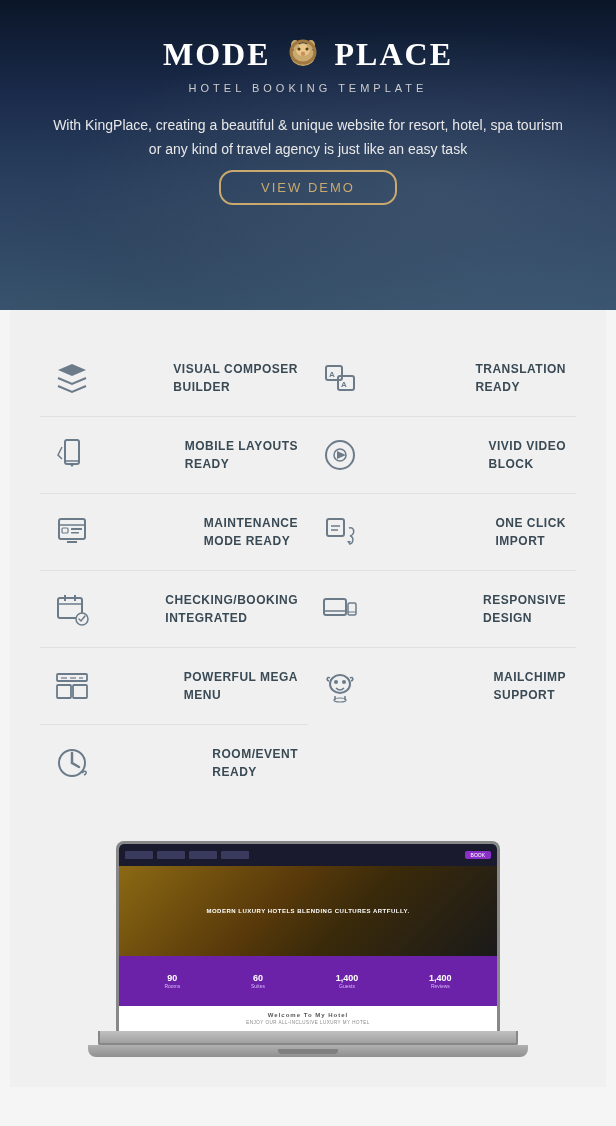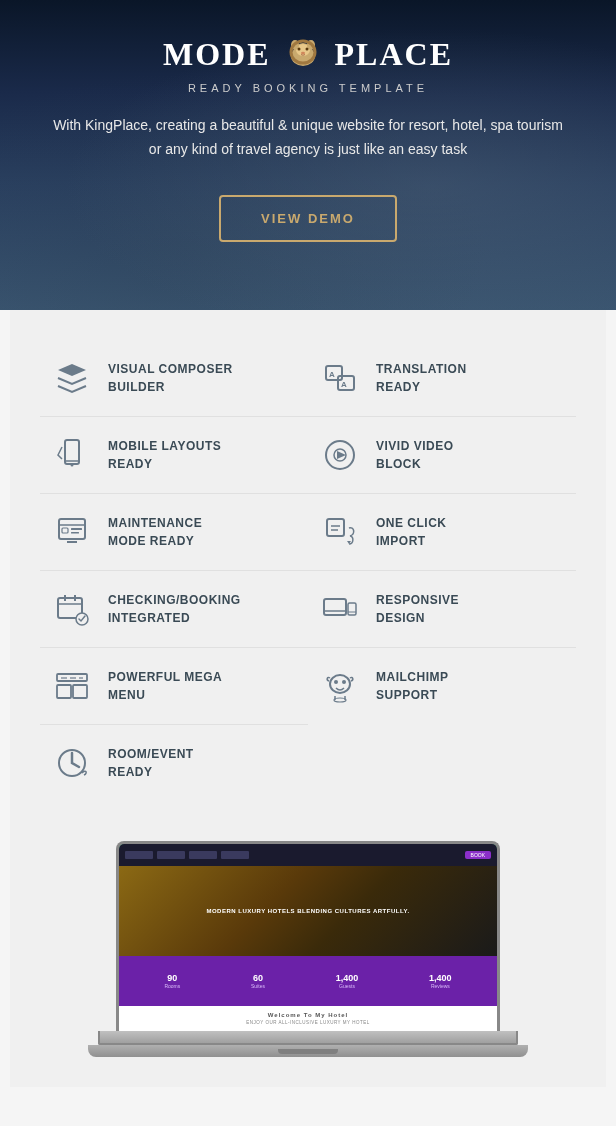--- a/index.html
+++ b/index.html
@@ -82,34 +82,34 @@
       letter-spacing: 4px;
       margin-top: 4px;
     }
 
     .hero-desc {
       color: #e8e8e8;
       font-size: 14px;
       text-align: center;
       line-height: 1.7;
       max-width: 520px;
-      margin-bottom: 33px;
+      margin-bottom: 8px;
     }
 
     .view-demo-btn {
       background: transparent;
       border: 2px solid #c9a96e;
       color: #c9a96e;
-      padding: 14px 40px;
+      padding: 8px 40px;
       font-size: 13px;
       letter-spacing: 2px;
-      font-weight: bold;
+      font-weight: normal;
       cursor: pointer;
       text-transform: uppercase;
-      border-radius: 4px;
+      border-radius: 14px;
       transition: all 0.2s;
     }
 
     
     .features-section {
       background: #f0f0f0;
       padding: 30px 30px 20px;
       margin: 0 10px;
       position: relative;
     }
@@ -119,20 +119,21 @@
       grid-template-columns: 1fr 1fr;
       gap: 0;
     }
 
     .feature-item {
       display: flex;
       align-items: flex-start;
       gap: 14px;
       padding: 16px 10px;
       border-bottom: 1px solid #e0e0e0;
+      justify-content: space-between;
     }
 
     .feature-item:nth-last-child(-n+2) {
       border-bottom: none;
     }
 
     .feature-icon {
       width: 44px;
       height: 44px;
       flex-shrink: 0;
@@ -312,21 +313,21 @@
 
           <circle cx="20" cy="19" r="1.5" fill="#5a3a10"></circle>
           <circle cx="28" cy="19" r="1.5" fill="#5a3a10"></circle>
 
           <ellipse cx="24" cy="23" rx="2" ry="1.2" fill="#d0855a"></ellipse>
 
           <path d="M22 24.5 Q24 26 26 24.5" stroke="#a06040" stroke-width="0.8" fill="none"></path>
         </svg>
         <span class="logo-text-place">PLACE</span>
       </div>
-      <div class="logo-subtitle">READY BOOKING TEMPLATE</div>
+      <div class="logo-subtitle">HOTEL BOOKING TEMPLATE</div>
     </div>
     <p class="hero-desc">With KingPlace, creating a beautiful &amp; unique website for resort, hotel, spa tourism or any kind of travel agency is just like an easy task</p>
     <button class="view-demo-btn">VIEW DEMO</button>
   </div>
 </div>
 
 <div class="features-section">
   <div class="features-grid">
 
     <div class="feature-item">

